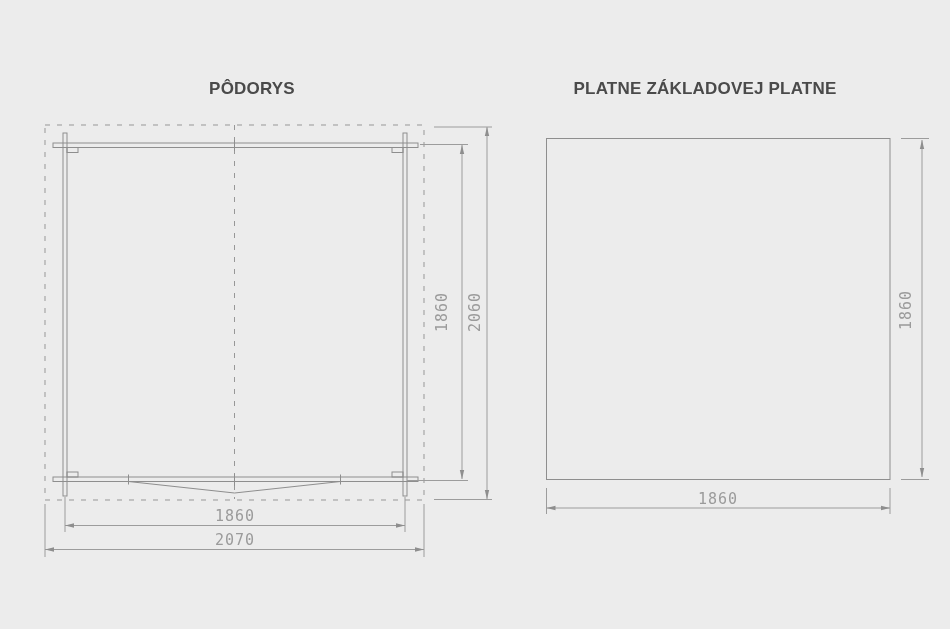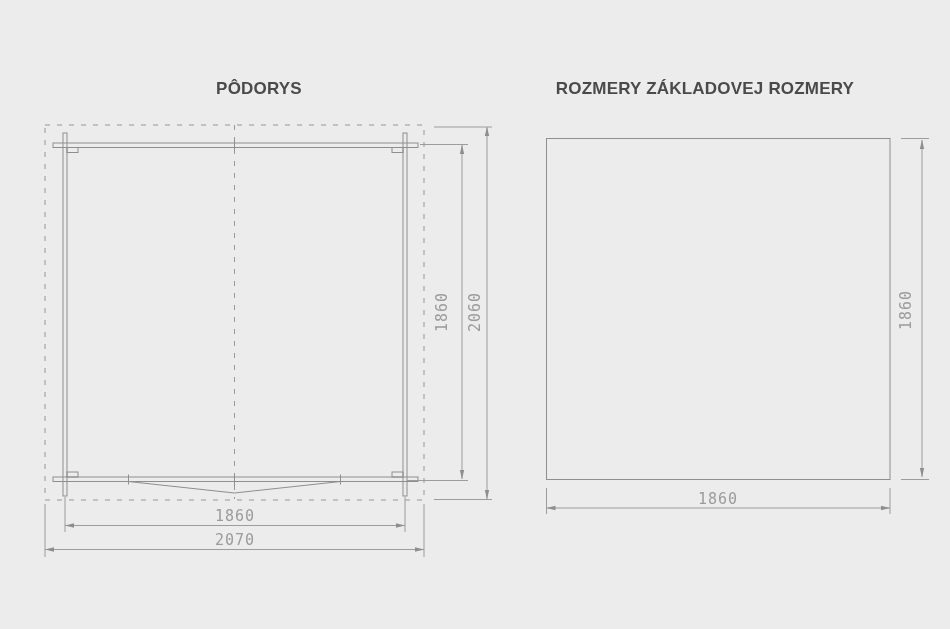--- a/index.html
+++ b/index.html
@@ -18,21 +18,21 @@
   .fig-title {
     position: absolute;
     top: 79px;
     font-size: 17px;
     font-weight: bold;
     letter-spacing: 0.2px;
     color: #4a4a4a;
     text-align: center;
     white-space: nowrap;
   }
-  #title-left  { left: 109px; width: 300px; }
+  #title-left  { left: 102px; width: 300px; }
   #title-right { left: 555px; width: 300px; }
   svg.drawing { position: absolute; left: 0; top: 0; }
   .ln   { stroke: #8e8e8e; stroke-width: 1; fill: none; }
   .dash { stroke: #979797; stroke-width: 1; fill: none; stroke-dasharray: 5 7; }
   .dim  { stroke: #9c9c9c; stroke-width: 1; fill: none; }
   .arr  { fill: #8e8e8e; stroke: none; }
   .dimtext {
     font-family: "DejaVu Sans Mono", monospace;
     font-size: 15px;
     fill: #9b9b9b;
@@ -40,21 +40,21 @@
     text-anchor: middle;
   }
 </style>
 </head>
 <body>
 
 <div class="canvas">
 
   <div class="fig-title" id="title-left">PÔDORYS</div>
 
-  <div class="fig-title" id="title-right">ROZMERY ZÁKLADOVEJ ROZMERY</div>
+  <div class="fig-title" id="title-right">PLATNE ZÁKLADOVEJ PLATNE</div>
 
   <svg class="drawing" width="950" height="629" viewBox="0 0 950 629">
 
     <g>
 
       <rect class="dash" x="45" y="125" width="379" height="375"></rect>
 
       <line class="dash" x1="234.5" y1="125" x2="234.5" y2="499"></line>
 
       <line class="ln" x1="234.5" y1="140" x2="234.5" y2="151"></line>

